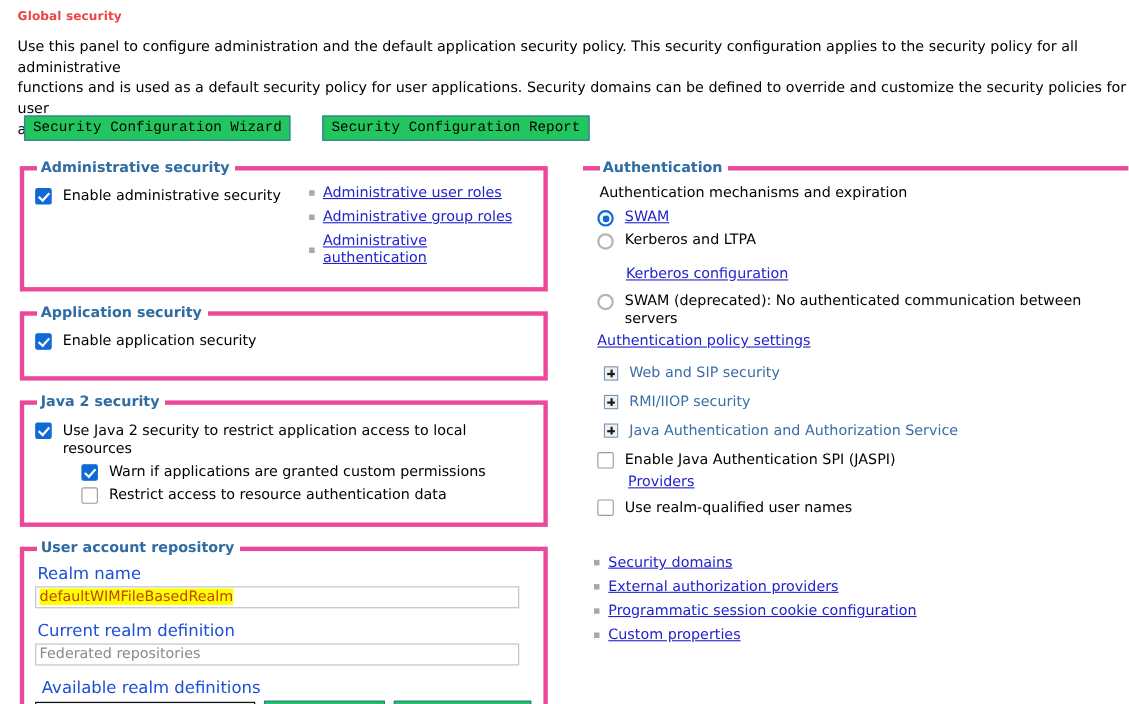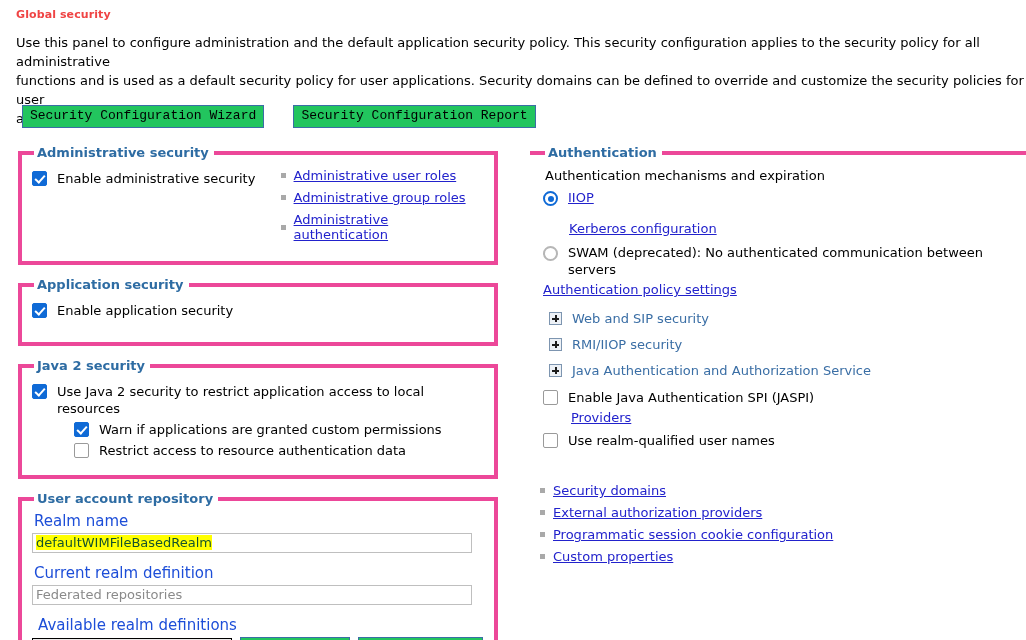--- a/index.html
+++ b/index.html
@@ -162,21 +162,21 @@
     display: block;
     width: 440px; height: 20px;
     border: 1px solid #bfbfbf;
     background: #fff;
     font-family: inherit; font-size: 13px;
     padding: 1px 3px;
     color: #000;
     outline: none;
   }
   .txt.ro { color: #8a8a8a; }
-  .hl { background: #ffff00; color: #14532d; text-align: center; }
+  .hl { background: #ffff00; color: #c2410c; text-align: center; }
   .spacer10 { height: 11px; }
   .spacer6 { height: 7px; }
 
   select.sel {
     width: 200px; height: 22px;
     border: 1px solid #000;
     background: #eceaea;
     font-family: inherit; font-size: 13px;
     padding: 1px 2px;
     color: #000;
@@ -293,23 +293,27 @@
 
   <div class="col-right">
 
     <fieldset class="open-bottom">
       <legend>Authentication</legend>
 
       <div class="auth-sub">Authentication mechanisms and expiration</div>
 
       <div class="row tight">
         <span class="rb on"></span>
-        <span class="rb-label"><span class="link">IIOP</span></span>
-      </div>
-
+        <span class="rb-label"><span class="link">SWAM</span></span>
+      </div>
+
+      <div class="row tight">
+        <span class="rb"></span>
+        <span class="rb-label">Kerberos and LTPA</span>
+      </div>
 
       <div class="indent-link2"><span class="link">Kerberos configuration</span></div>
 
       <div class="row tight">
         <span class="rb"></span>
         <span class="rb-label">SWAM (deprecated): No authenticated communication between servers</span>
       </div>
 
       <div style="margin:2px 0 14px 0;"><span class="link">Authentication policy settings</span></div>
 

